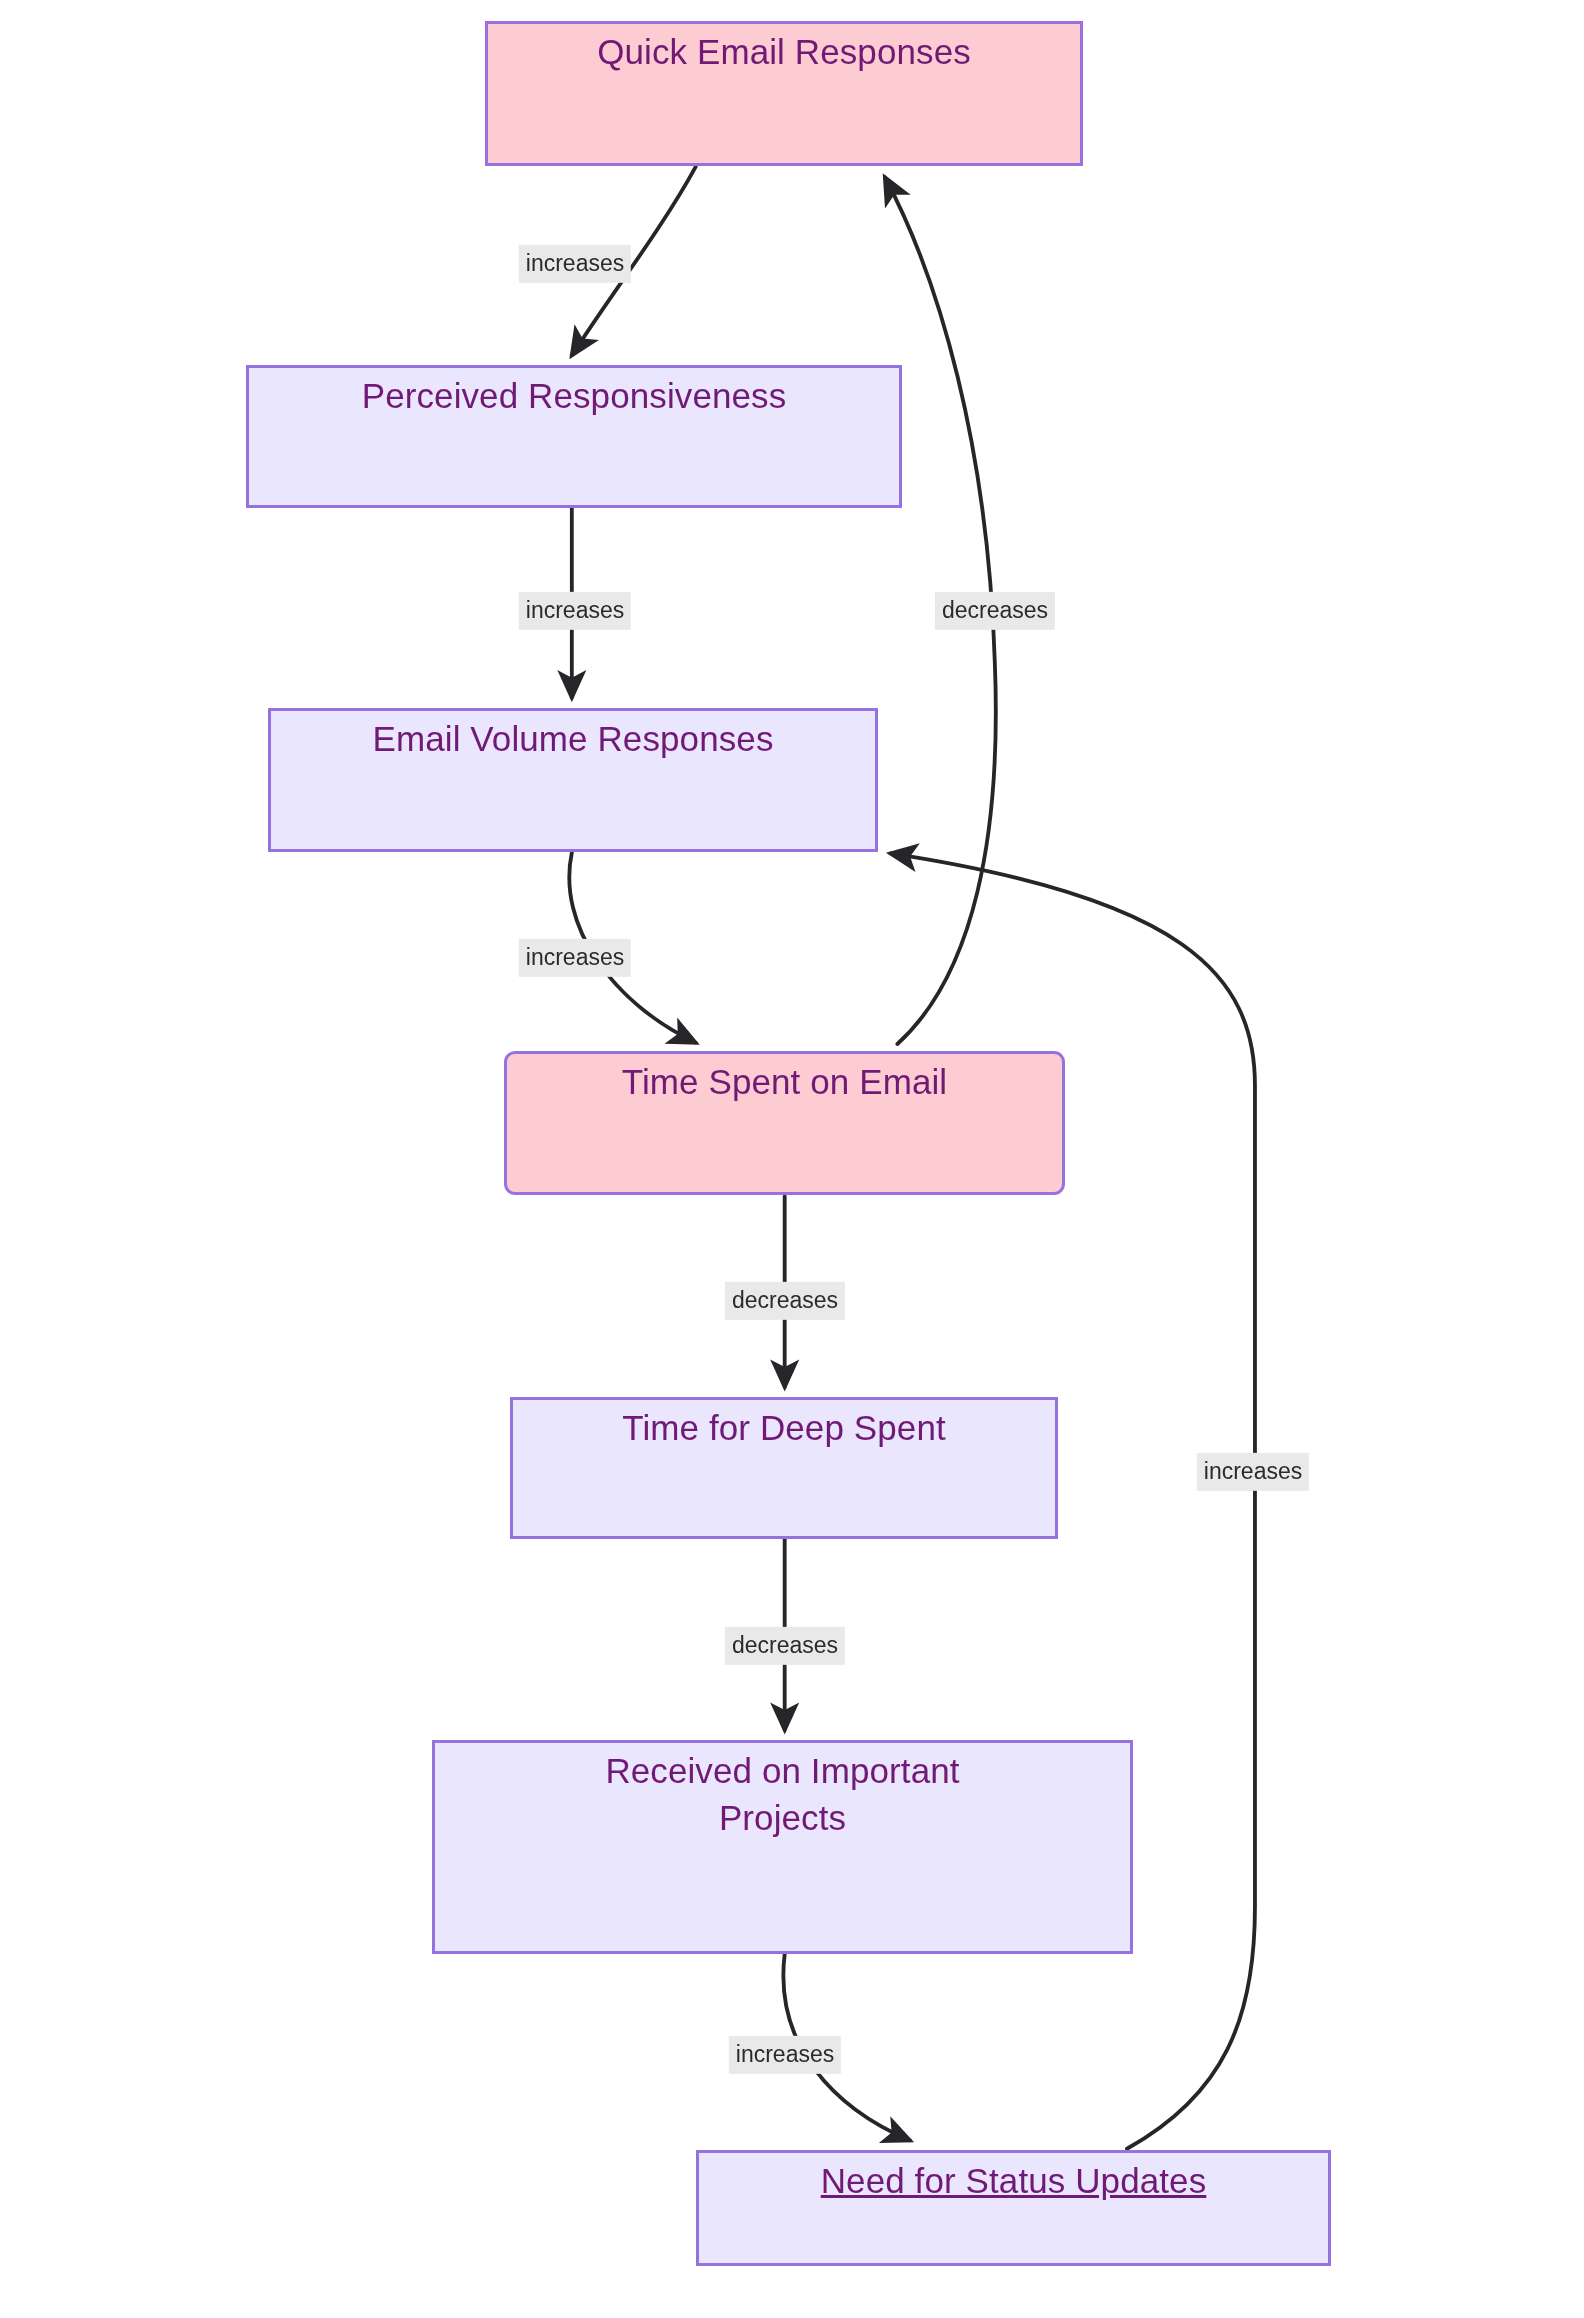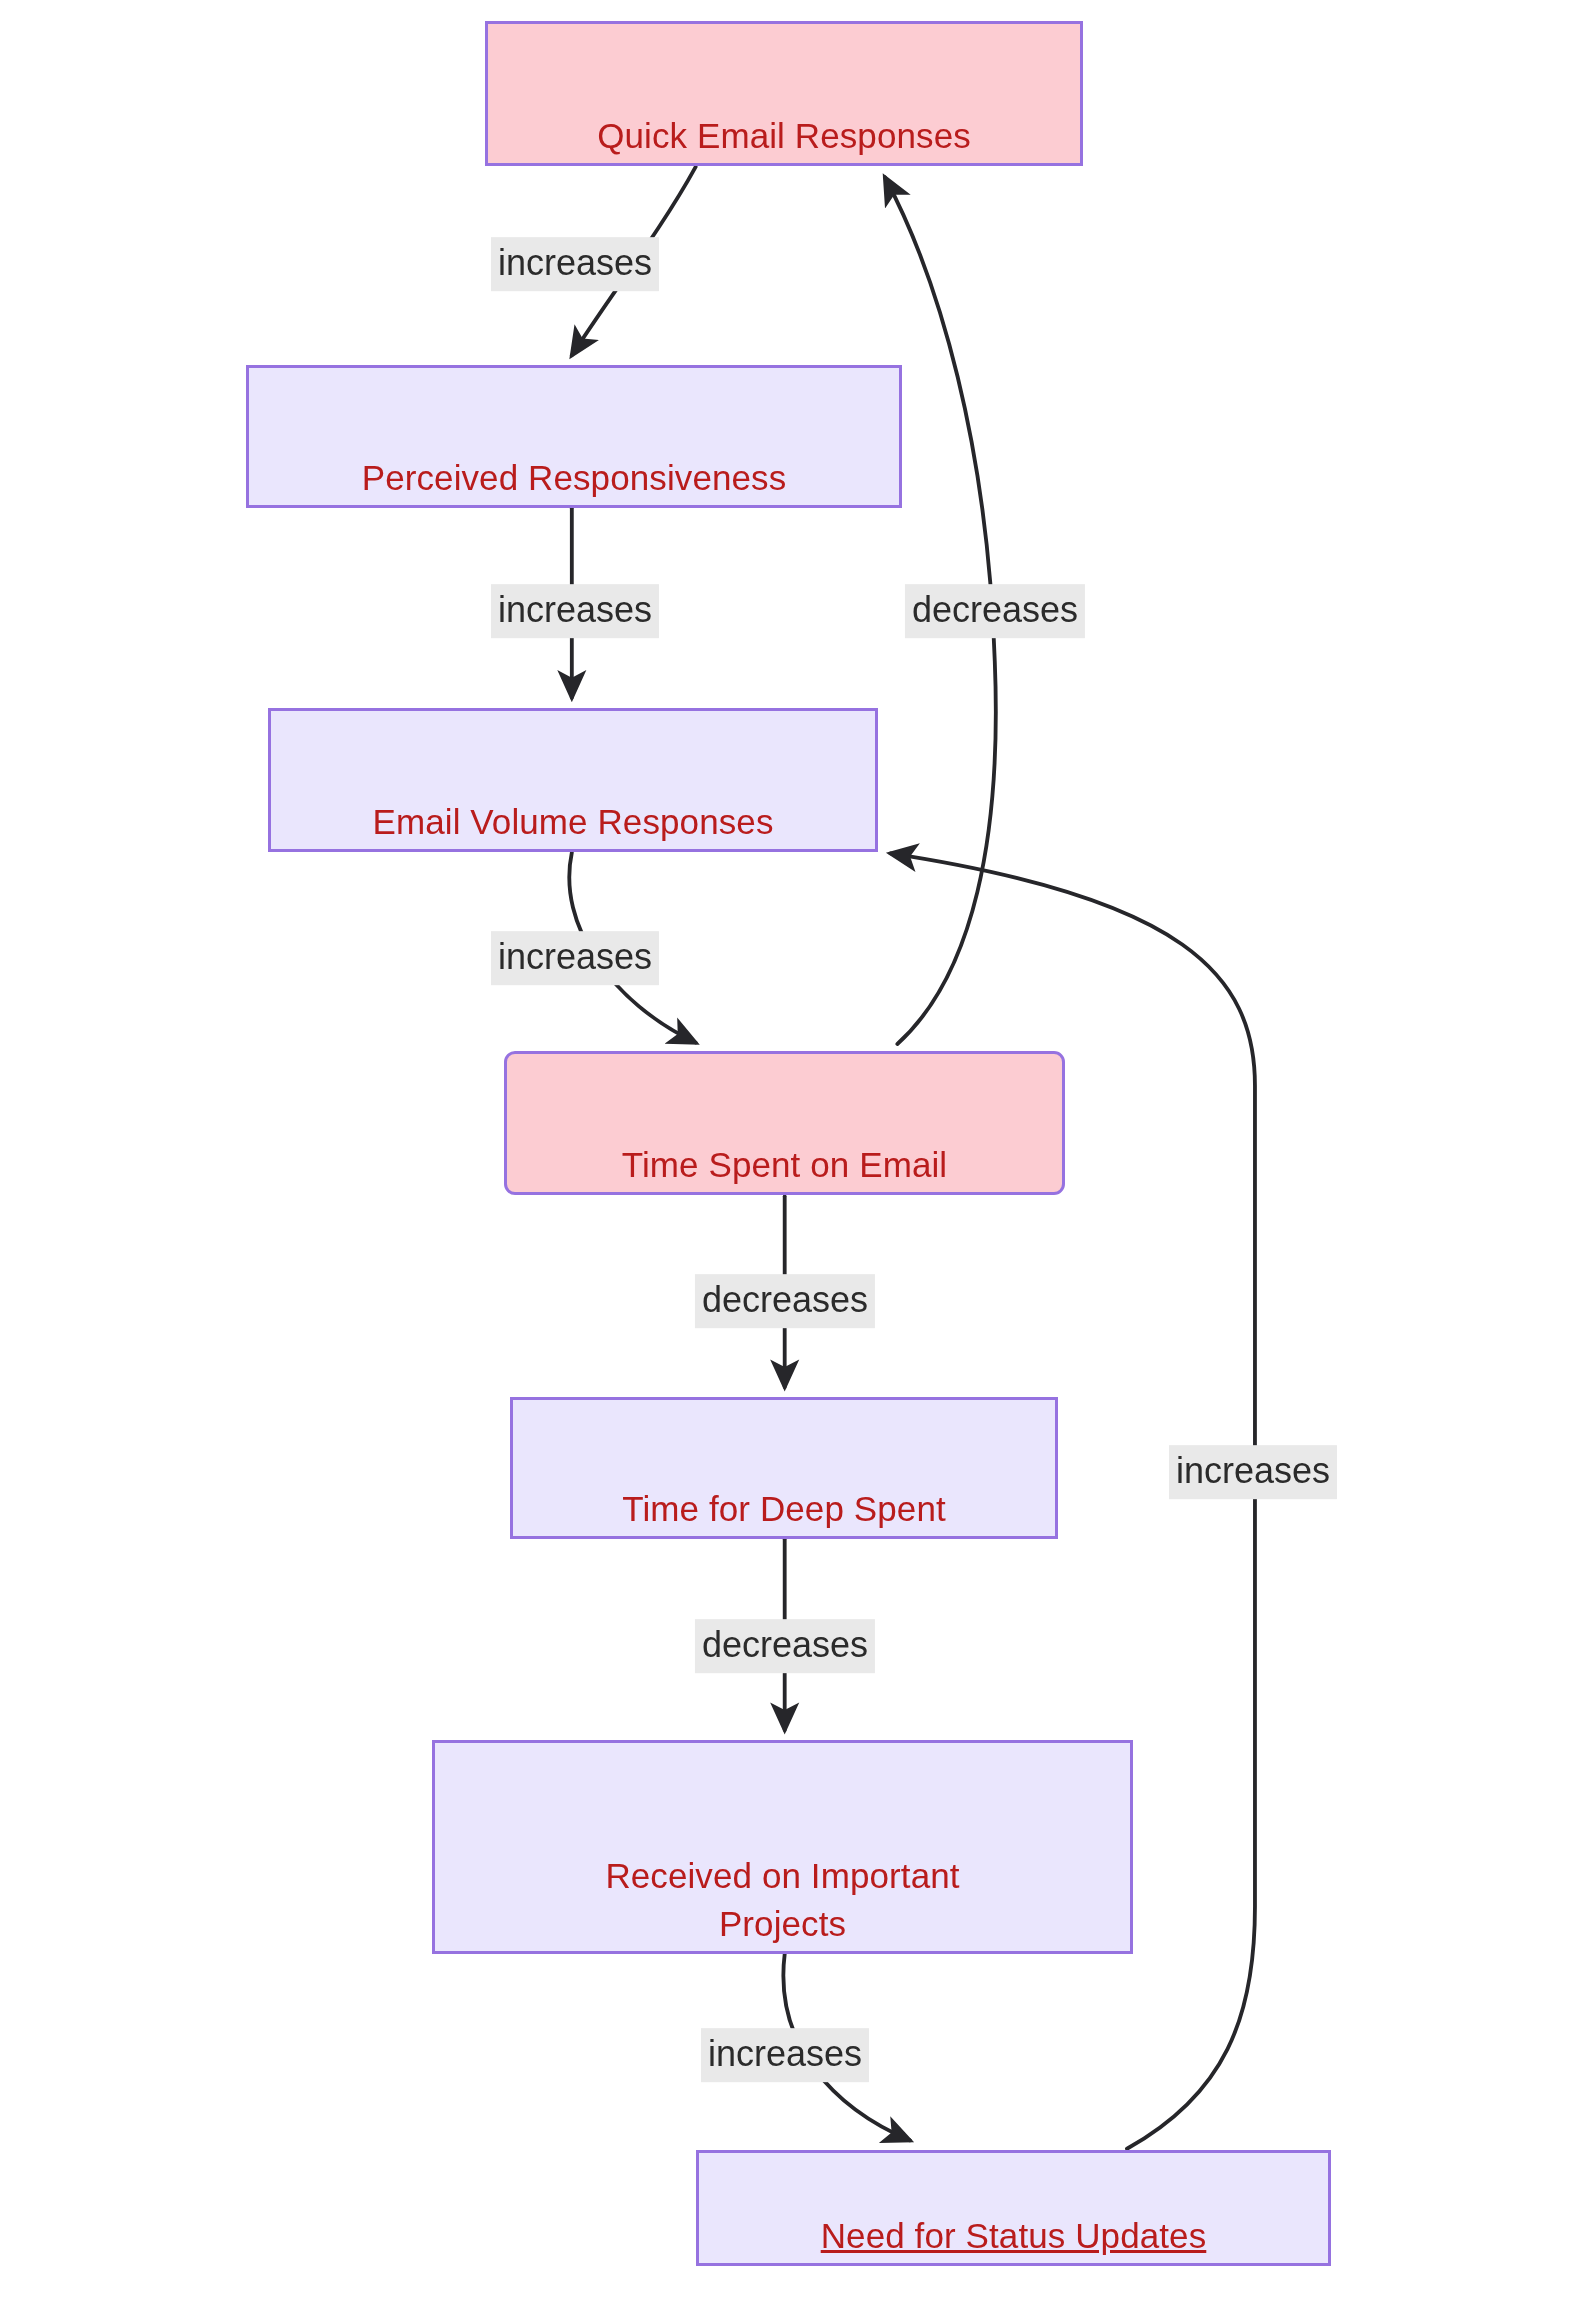--- a/index.html
+++ b/index.html
@@ -22,40 +22,40 @@
     left: 0;
     top: 0;
     width: 1584px;
     height: 2319px;
   }
   .node {
     position: absolute;
     box-sizing: border-box;
     border: 3.5px solid #9672E0;
     display: flex;
-    align-items: flex-end;
+    align-items: flex-start;
     justify-content: center;
     text-align: center;
-    color: #b91c1c;
+    color: #701a75;
     font-size: 35px;
     line-height: 1.35;
     letter-spacing: 0.1px;
     padding: 4.2px 12.5px;
   }
   .node.fill-lavender { background: #EAE6FD; }
   .node.fill-pink { background: #FCCCD2; }
   .node-label {
     display: block;
     white-space: pre-line;
   }
   .edge-label {
     position: absolute;
     background: #E9E9E9;
     color: #2b2b2b;
-    font-size: 36px;
+    font-size: 23px;
     line-height: 1.18;
     padding: 4.9px 7px 6.3px 7px;
     white-space: nowrap;
     transform: translate(-50%, -50%);
     text-align: right;
   }
 </style>
 </head>
 <body>
 

